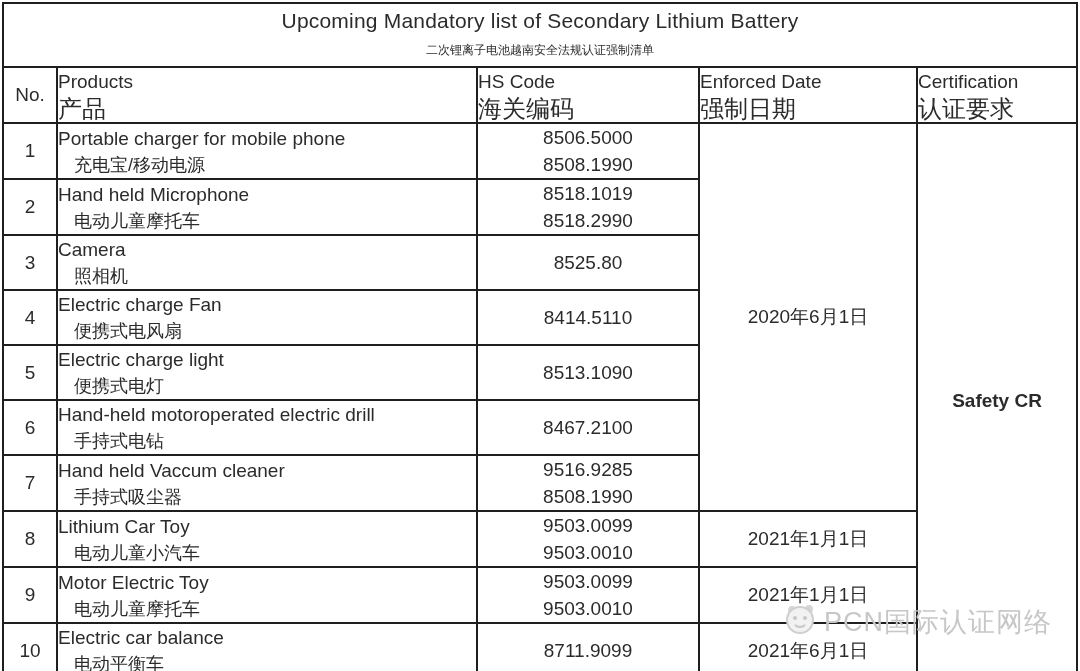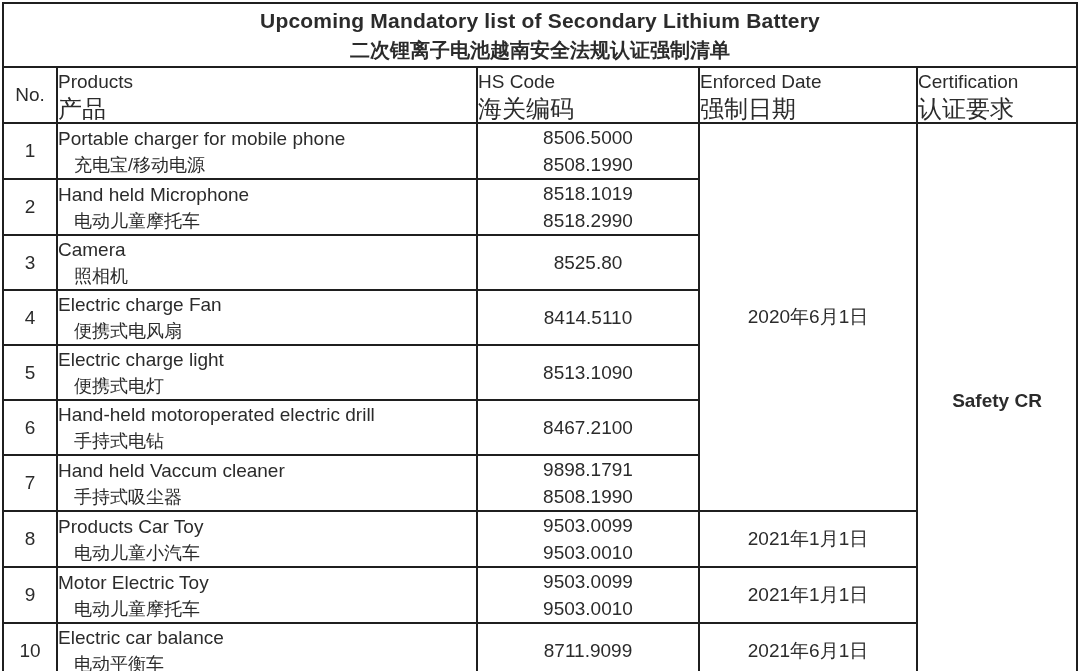--- a/index.html
+++ b/index.html
@@ -22,22 +22,22 @@
     padding:0;
     vertical-align:middle;
   }
   col.w-no{width:54px;}
   col.w-prod{width:420px;}
   col.w-hs{width:222px;}
   col.w-date{width:218px;}
   col.w-cert{width:160px;}
 
   .title-cell{height:62px;text-align:center;}
-  .title-en{font-size:21px;font-weight:bold;line-height:30px;letter-spacing:0.2px;}
-  .title-zh{font-size:20px;font-weight:bold;line-height:28px;}
+  .title-en{font-size:21px;font-weight:normal;line-height:30px;letter-spacing:0.2px;}
+  .title-zh{font-size:12px;font-weight:normal;line-height:28px;}
 
   .head-cell{height:54px;text-align:left;}
   .head-en{font-size:19px;line-height:28px;}
   .head-zh{font-size:24px;line-height:26px;}
   .head-no{font-size:19px;text-align:center;}
 
   tr.data-row{height:54px;}
   .c-no{text-align:center;font-size:19px;}
   .c-prod{text-align:left;}
   .c-prod .en{font-size:19px;line-height:27px;}
@@ -174,29 +174,29 @@
       </td>
     </tr>
 
     <tr class="data-row">
       <td class="c-no">7</td>
       <td class="c-prod">
         <div class="en">Hand held Vaccum cleaner</div>
         <div class="zh">手持式吸尘器</div>
       </td>
       <td class="c-hs">
-        <div>9898.1791</div>
+        <div>9516.9285</div>
         <div>8508.1990</div>
       </td>
     </tr>
 
     <tr class="data-row">
       <td class="c-no">8</td>
       <td class="c-prod">
-        <div class="en">Products Car Toy</div>
+        <div class="en">Lithium Car Toy</div>
         <div class="zh">电动儿童小汽车</div>
       </td>
       <td class="c-hs">
         <div>9503.0099</div>
         <div>9503.0010</div>
       </td>
       <td class="c-date">2021年1月1日</td>
     </tr>
 
     <tr class="data-row">
@@ -220,13 +220,28 @@
       </td>
       <td class="c-hs">
         <div>8711.9099</div>
         <div></div>
       </td>
       <td class="c-date">2021年6月1日</td>
     </tr>
   </tbody>
     </table>
 
+  <div class="watermark">
+    <span class="wm-icon">
+      <svg width="36" height="36" viewBox="0 0 36 36">
+        <g fill="none" stroke="#c7c7c7" stroke-width="2">
+          <circle cx="10" cy="10" r="4" fill="#d6d6d6" stroke="none"></circle>
+          <circle cx="27" cy="9" r="4" fill="#d6d6d6" stroke="none"></circle>
+          <circle cx="18" cy="20" r="13" fill="#f2f2f2" stroke="#cfcfcf"></circle>
+          <circle cx="13" cy="18" r="2" fill="#c7c7c7" stroke="none"></circle>
+          <circle cx="23" cy="18" r="2" fill="#c7c7c7" stroke="none"></circle>
+          <path d="M13 25 q5 4 10 0" stroke="#c7c7c7"></path>
+        </g>
+      </svg>
+    </span>
+    <span>PCN国际认证网络</span>
+  </div>
 </div>
 
 </body></html>

